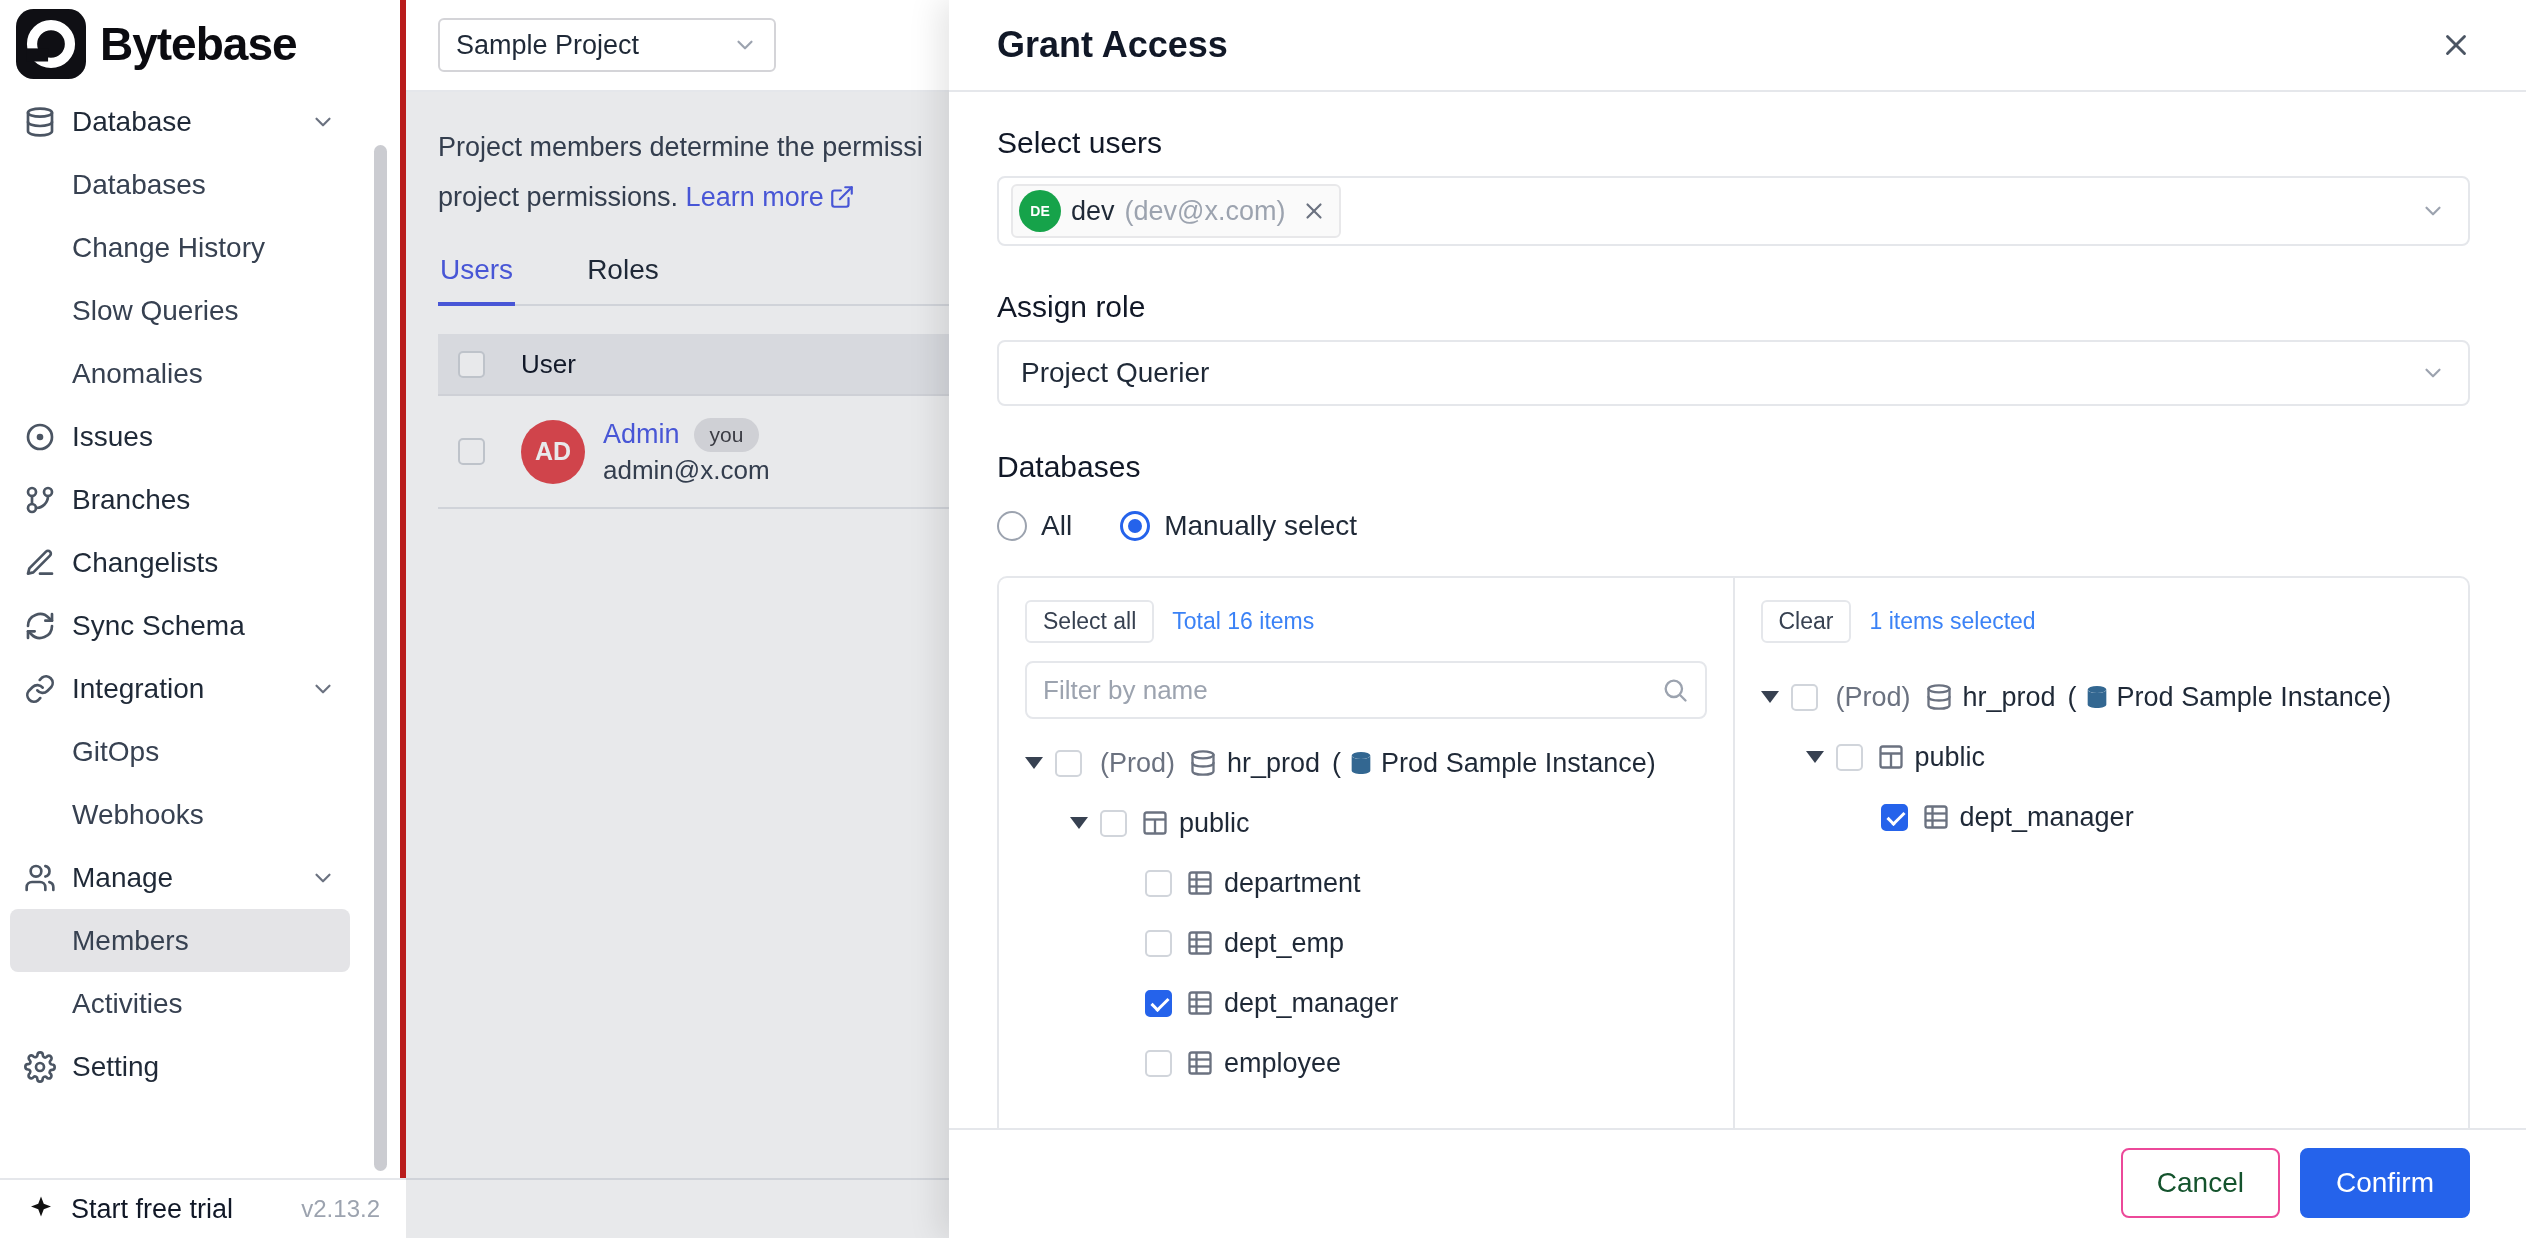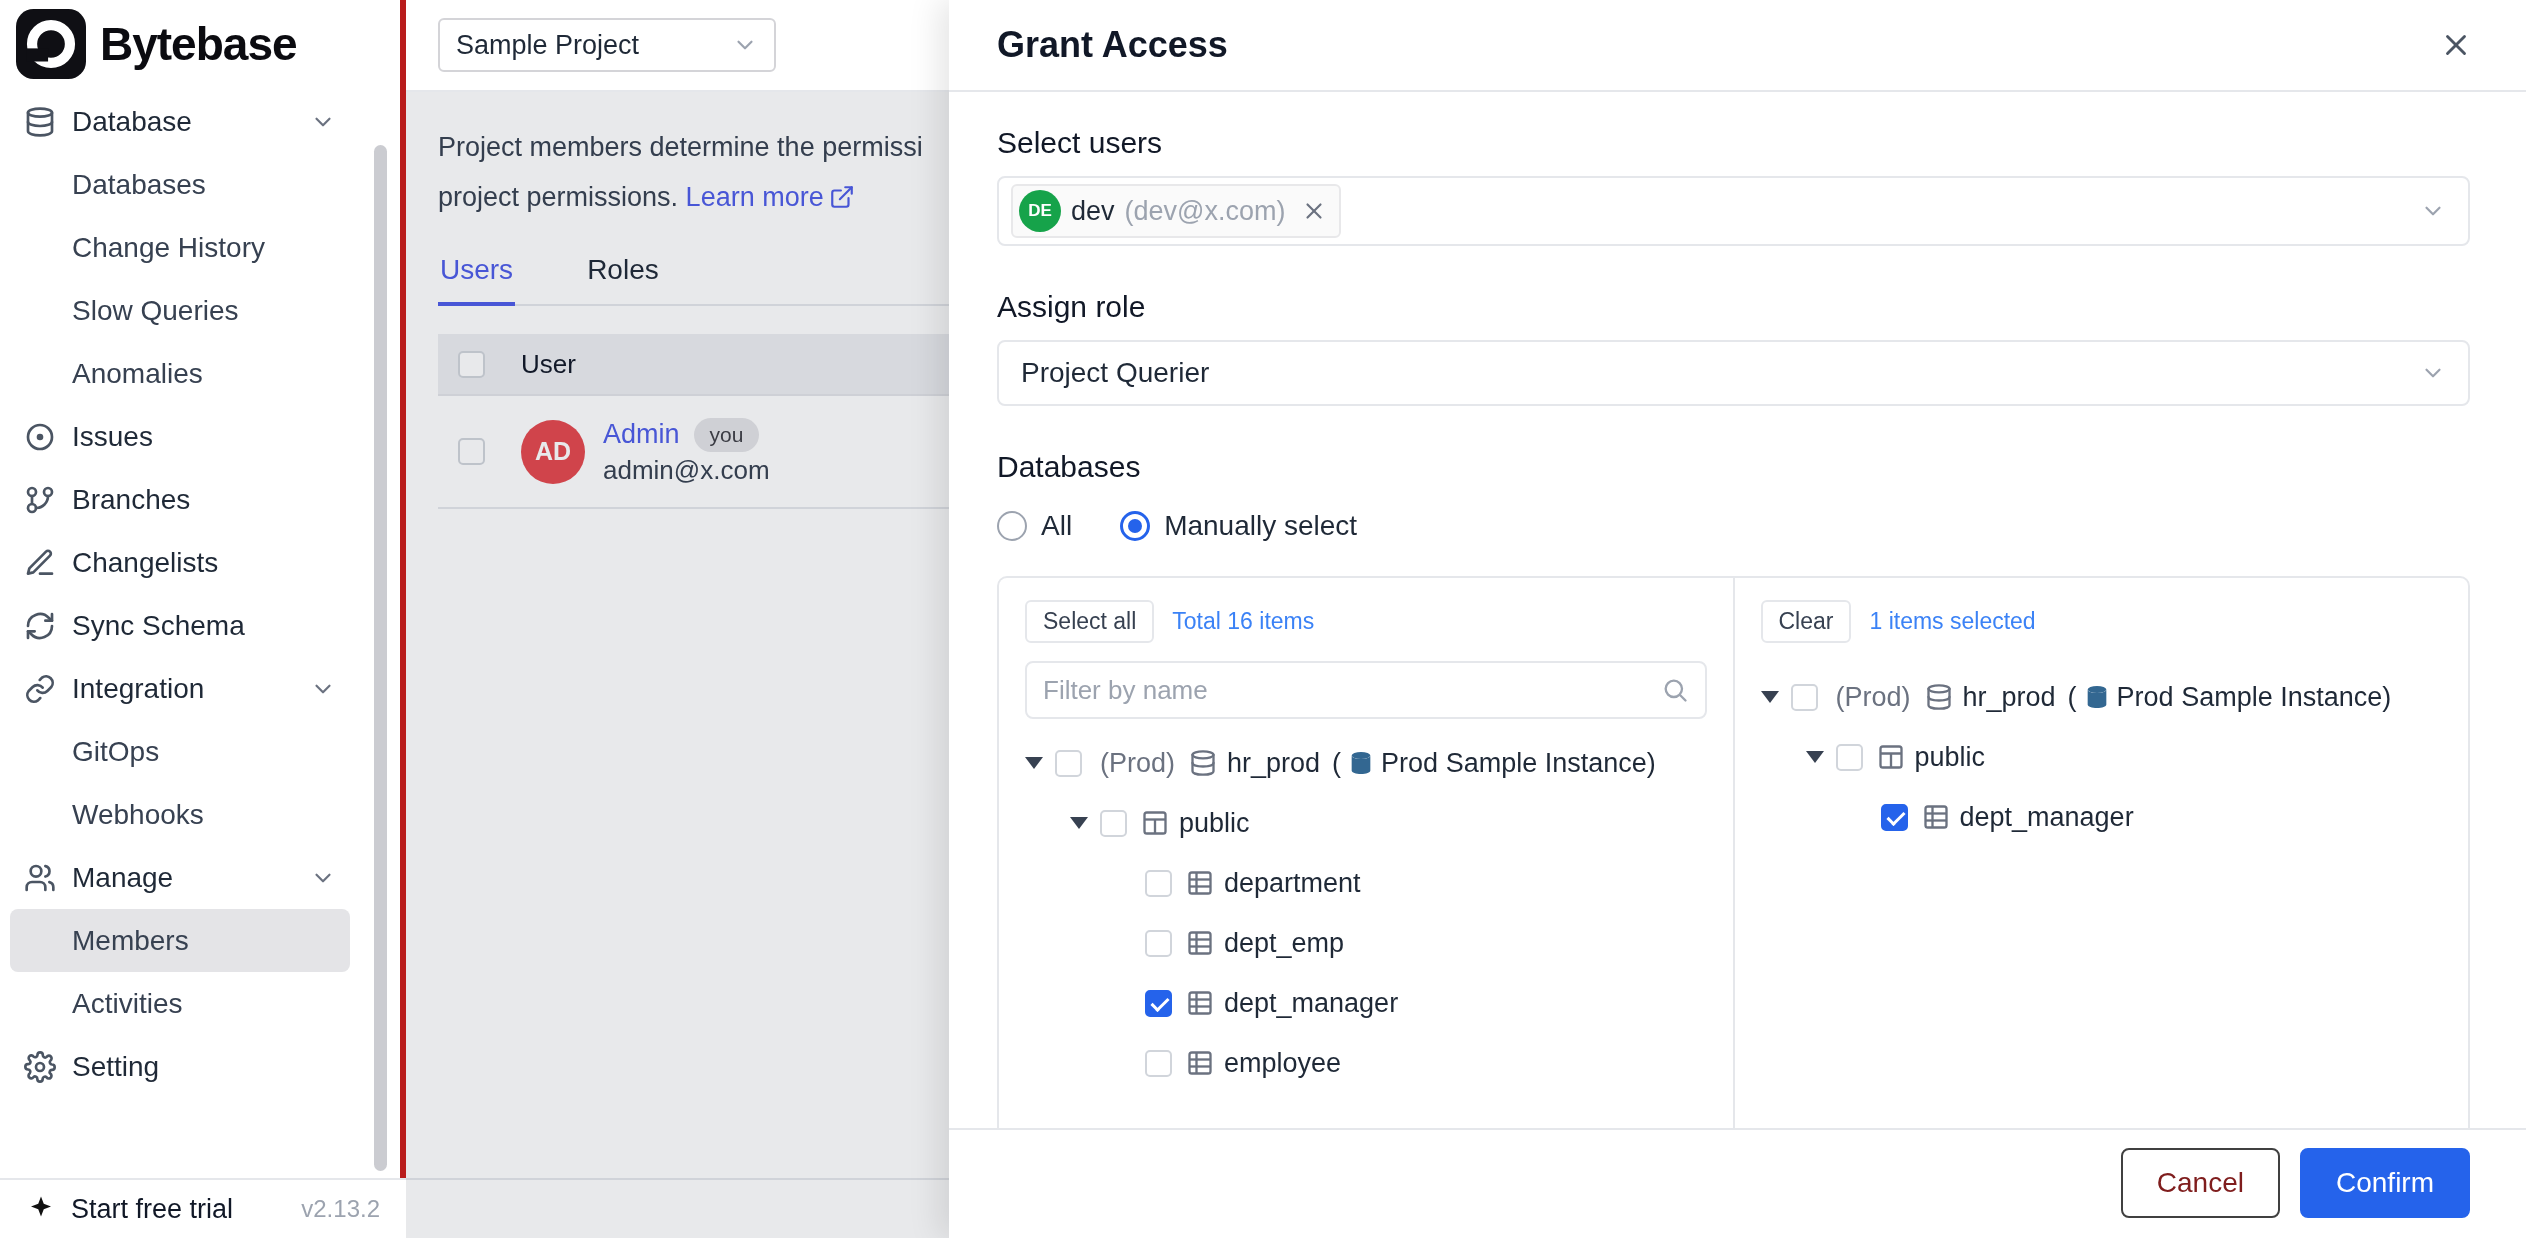--- a/index.html
+++ b/index.html
@@ -78,21 +78,21 @@
                color:#4b5563; cursor:pointer; }
   .drawer-body { flex:1; min-height:0; padding:34px 56px 0 48px; display:flex; flex-direction:column; }
   .field-label { font-size:30px; font-weight:500; color:#111827; }
   .section-gap { margin-top:44px; }
 
   .user-select { margin-top:16px; min-height:66px; border:2px solid #e5e7eb; border-radius:8px;
                  display:flex; align-items:center; padding:6px 60px 6px 12px; position:relative; cursor:text; }
   .user-chip { display:flex; align-items:center; gap:10px; border:2px solid #e8e8ea; background:#fafafa;
                border-radius:6px; padding:4px 12px 4px 6px; }
   .chip-avatar { width:42px; height:42px; border-radius:50%; background:#16a34a; color:#fff;
-                 font-size:17px; font-weight:700; display:flex; align-items:center; justify-content:center; }
+                 font-size:14px; font-weight:700; display:flex; align-items:center; justify-content:center; }
   .chip-name { font-size:27px; color:#1f2937; }
   .chip-email { font-size:27px; color:#9ca3af; }
   .chip-x { width:26px; height:26px; color:#6b7280; margin-left:6px; cursor:pointer; }
   .select-caret { position:absolute; right:22px; top:50%; transform:translateY(-50%);
                   width:26px; height:26px; color:#9ca3af; }
 
   .role-select { margin-top:16px; height:66px; border:2px solid #e5e7eb; border-radius:8px; background:#fff;
                  display:flex; align-items:center; justify-content:space-between; padding:0 22px;
                  font-size:28px; color:#1f2937; cursor:pointer; }
   .dd-caret { width:26px; height:26px; color:#9ca3af; }
@@ -135,21 +135,21 @@
   .t-env { color:#6b7280; margin-left:18px; }
   .t-icon { width:28px; height:28px; color:#6b7280; margin-left:14px; flex:none; }
   .t-name { margin-left:10px; }
   .t-paren { margin-left:12px; }
   .engine-icon { width:28px; height:28px; color:#336791; margin:0 6px; flex:none; }
 
   .drawer-footer { flex:none; border-top:2px solid #e5e7eb; display:flex; justify-content:flex-end;
                    gap:20px; padding:18px 56px 20px; }
   .btn { height:70px; border-radius:8px; font-size:28px; display:flex; align-items:center;
          justify-content:center; padding:0 34px; cursor:pointer; }
-  .btn.cancel { background:#fff; border:2px solid #404040; color:#7f1d1d;margin-left:40px; }
+  .btn.cancel { background:#fff; border:2px solid #ec4899; color:#14532d;margin-left:40px; }
   .btn.confirm { background:#2563eb; border:2px solid #2563eb; color:#fff; }
 </style>
 </head>
 <body>
 
 <svg width="0" height="0" style="position:absolute">
   <defs>
     <symbol id="i-database" viewBox="0 0 24 24">
         <g fill="none" stroke="currentColor" stroke-width="2" stroke-linecap="round" stroke-linejoin="round">
           <ellipse cx="12" cy="5" rx="9" ry="3"></ellipse>

